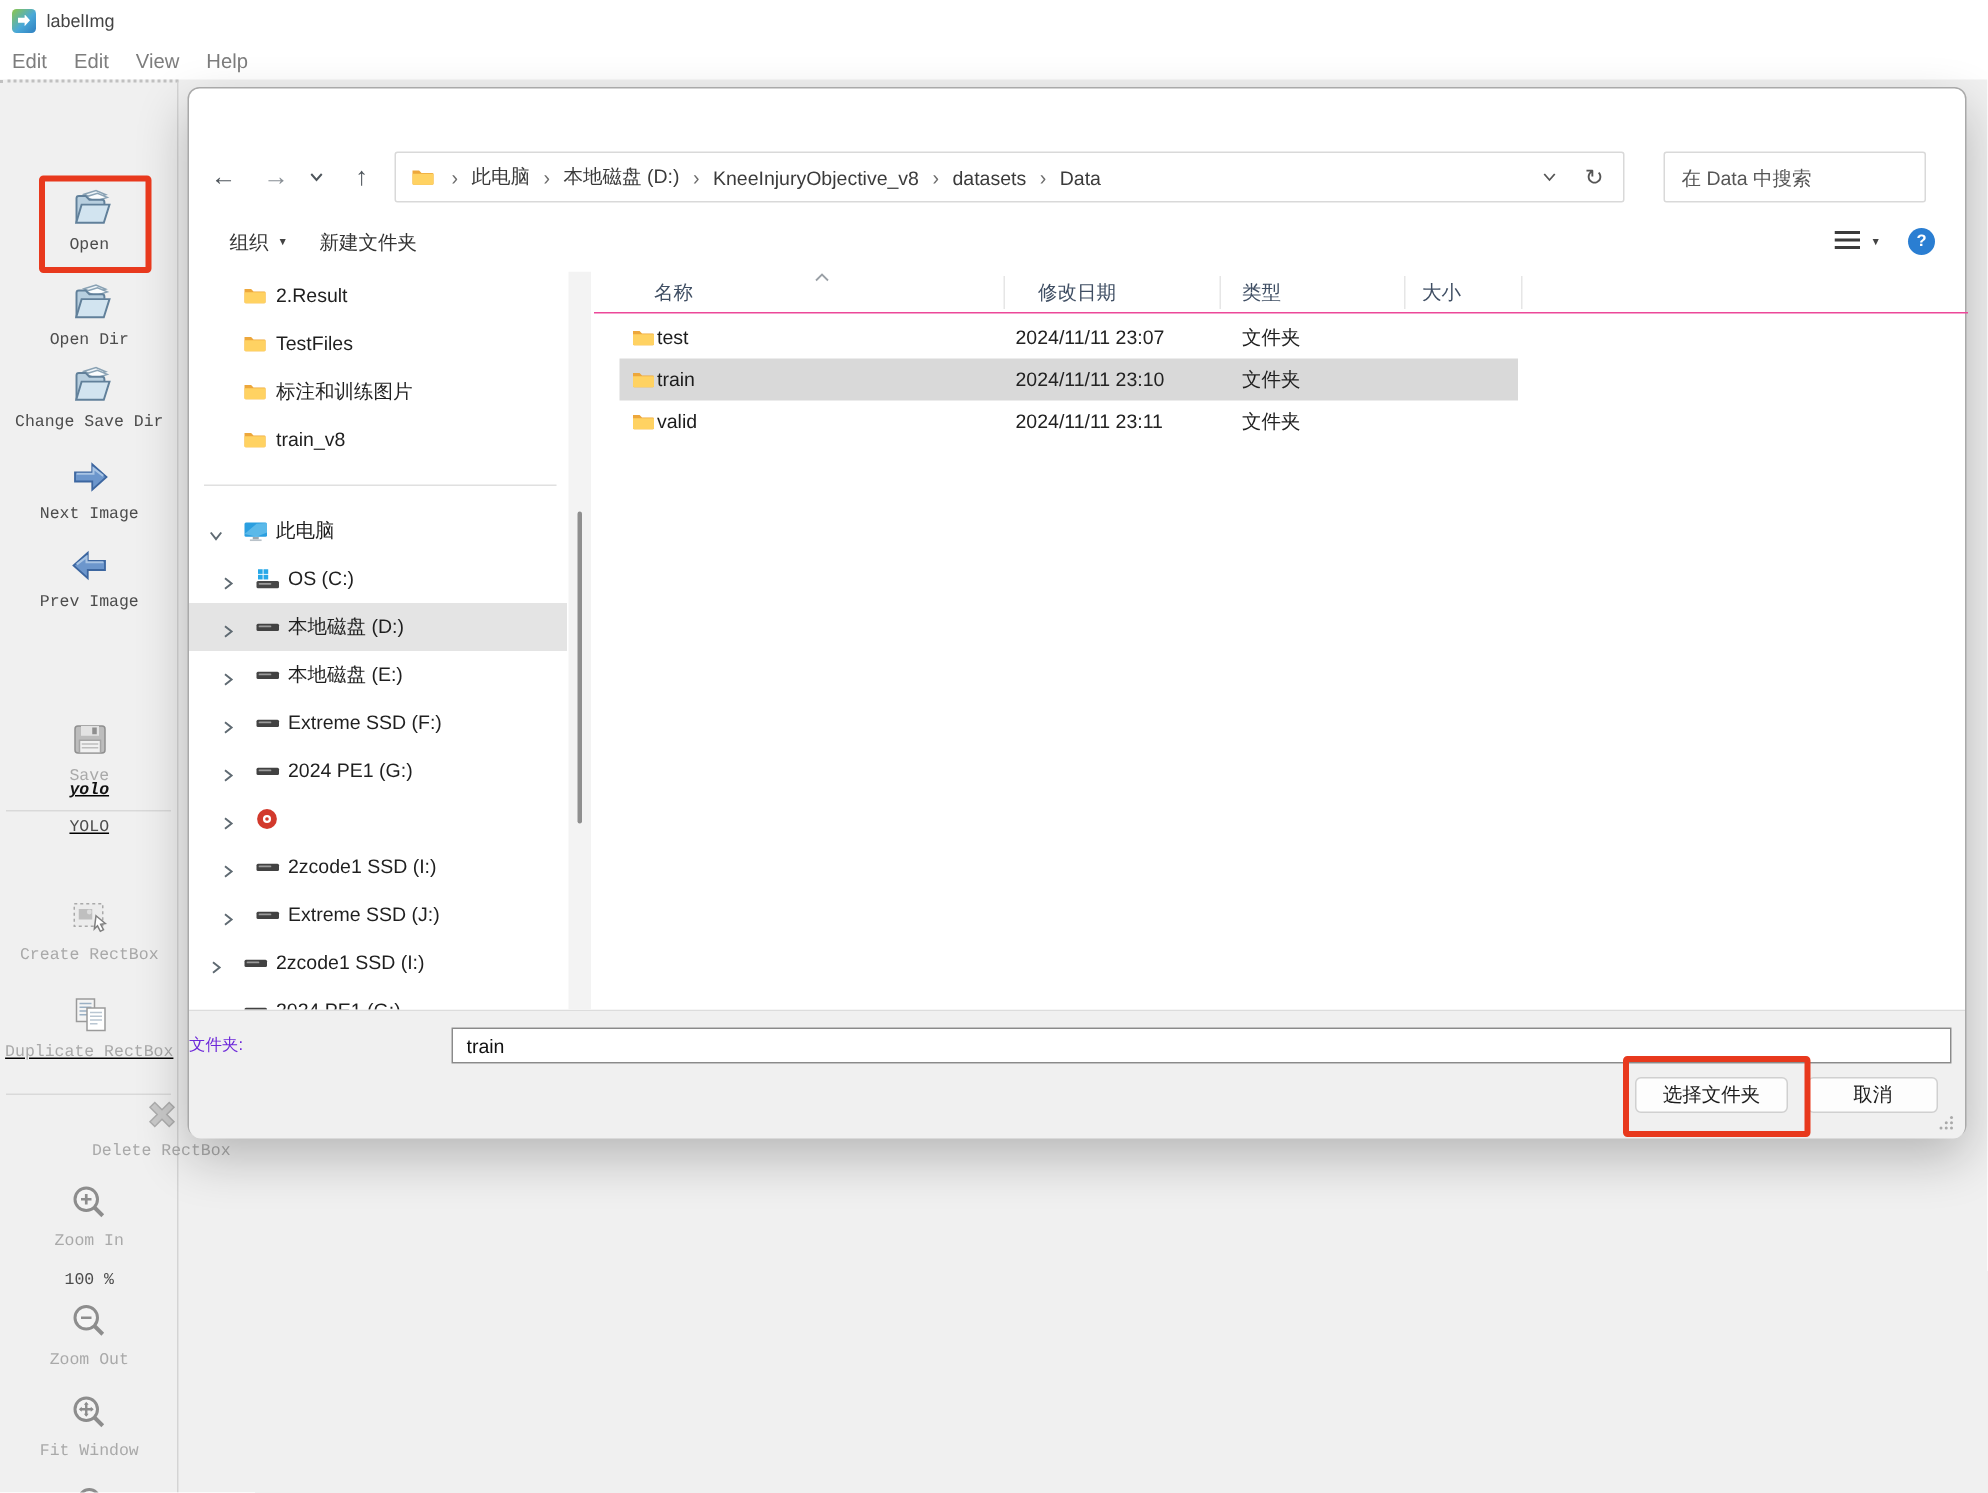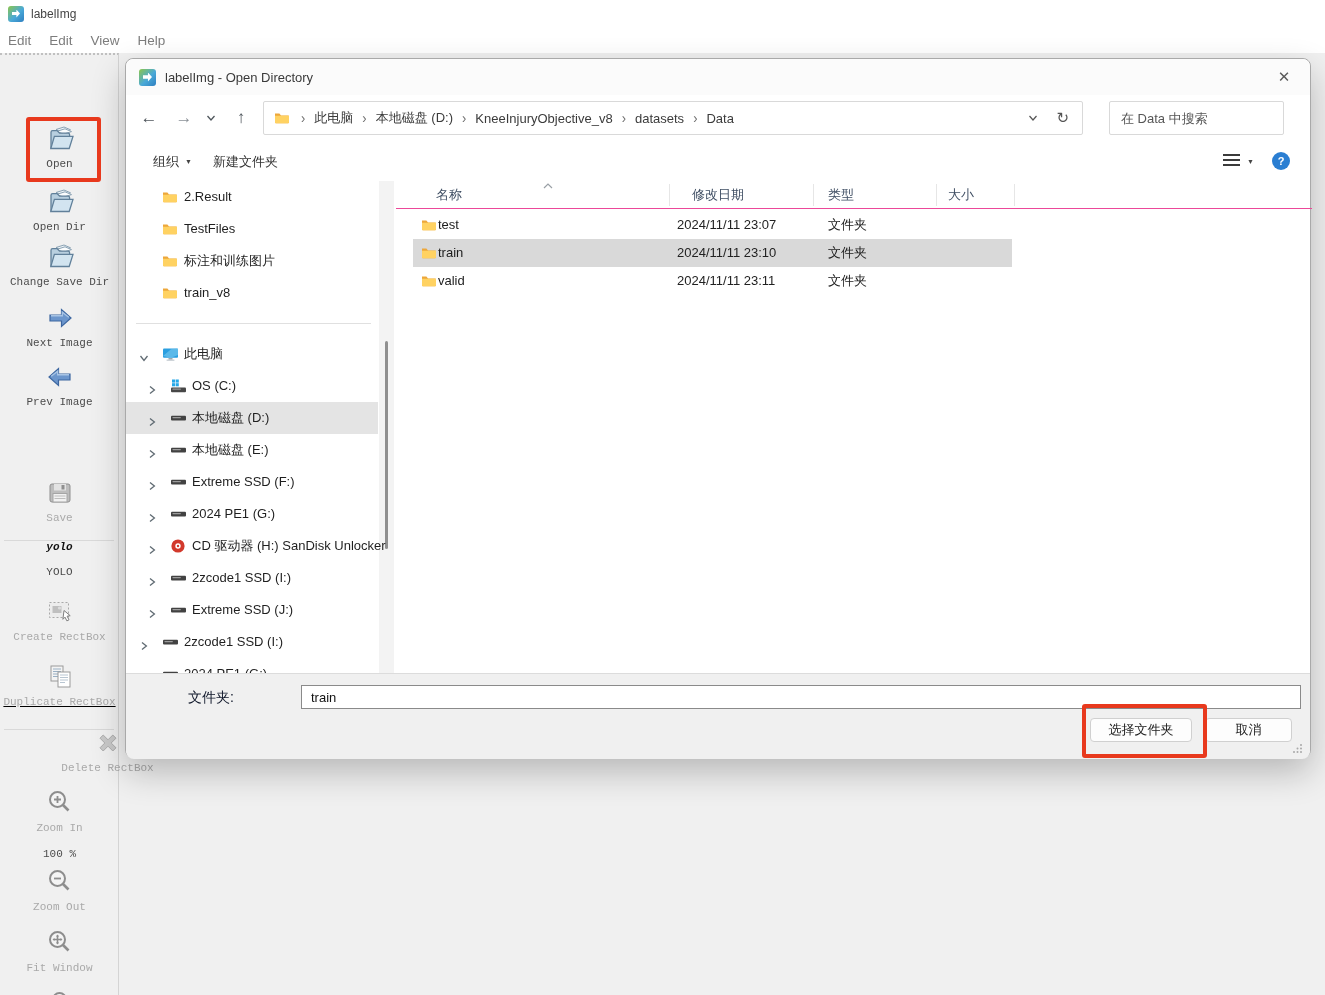--- a/index.html
+++ b/index.html
@@ -77,21 +77,21 @@
   .frow{position:absolute;left:17px;width:599px;height:28px;cursor:default}
   .frow.sel{background:#d9d9d9}
   .frow .ficon{position:absolute;left:8px;top:6px}
   .frow .fname{position:absolute;left:25px;top:0;line-height:28px;font-size:13px;color:#1c1c1c}
   .frow .fdate{position:absolute;left:264px;top:0;line-height:28px;font-size:13px;color:#222}
   .frow .ftype{position:absolute;left:415px;top:0;line-height:28px;font-size:13px;color:#222}
   .frow .fsize{position:absolute;left:535px;top:0;line-height:28px;font-size:13px;color:#222}
   
   .dlg-footer{position:absolute;left:0;top:614px;width:100%;height:86px;background:#f0f0f0;
               border-top:1px solid #dcdcdc;border-radius:0 0 8px 8px;box-sizing:border-box}
-  .folder-label{position:absolute;left:0;top:15px;width:170px;text-align:center;font-size:14px;color:#0f172a}
+  .folder-label{position:absolute;left:0;top:15px;width:170px;text-align:left;font-size:11px;color:#6d28d9}
   .folder-input{position:absolute;left:175px;top:11px;width:989px;height:22px;border:1px solid #8a8a8a;background:#fff;
               font-size:13px;color:#111;padding:0 0 0 9px;outline:none;box-sizing:content-box;font-family:"Liberation Sans",sans-serif}
   .btn{position:absolute;top:44px;height:24px;background:#fdfdfd;border:1px solid #d0d0d0;border-radius:4px;
        font-size:13px;color:#1b1b1b;text-align:center;line-height:22px;box-sizing:border-box;cursor:default}
   .btn-select{left:964px;width:102px}
   .btn-cancel{left:1079px;width:87px}
   .grip{position:absolute;right:7px;bottom:5px}
 </style>
 </head>
 <body>
@@ -171,21 +171,21 @@
           <svg width="32" height="32" viewBox="0 0 32 32">
             <rect x="6" y="7" width="20" height="18" rx="2" fill="#bdbdbd" stroke="#8f8f8f"></rect>
             <rect x="10" y="7" width="12" height="6.5" fill="#e3e3e3"></rect>
             <rect x="17.5" y="8" width="3" height="4.5" fill="#8f8f8f"></rect>
             <rect x="9" y="16.5" width="14" height="8.5" fill="#f1f1f1" stroke="#a5a5a5"></rect>
             <path d="M10.5 19 h11 M10.5 21.5 h11" stroke="#bdbdbd" stroke-width="1"></path>
           </svg>
         </div>
         <div class="sb-label">Save</div>
       </div>
-      <div class="sb-item" style="top: 474px;">
+      <div class="sb-item" style="top: 454px; text-decoration: underline;">
         <div class="sb-icon">
           <span class="yolo-mini">yolo</span>
         </div>
         <div class="sb-label">YOLO</div>
       </div>
       <div class="sb-item disabled" style="top: 539px;">
         <div class="sb-icon">
           <svg width="32" height="32" viewBox="0 0 32 32">
             <rect x="5.5" y="6.5" width="19" height="15" fill="#ececec" stroke="#a9a9a9" stroke-dasharray="2 2"></rect>
             <rect x="8.5" y="10" width="9" height="7" fill="#bfbfbf"></rect>
@@ -258,25 +258,20 @@
             <path d="M20.5 17.5 l5 5" stroke="#8d8d8d" stroke-width="2.6"></path>
           </svg>
         </div>
       </div>
     </div>
 
   <div class="ann" style="left:26px;top:117px;width:67px;height:57px"></div>
 
   <div class="dlg">
 
-    <div class="dlg-titlebar">
-      <span class="dlg-icon"></span>
-      <span class="dlg-title">labelImg - Open Directory</span>
-      <span class="dlg-close">✕</span>
-    </div>
 
     <span class="nav-btn" style="left:10px">←</span>
     <span class="nav-btn" style="left:45px;color:#8a9096">→</span>
     <span class="nav-btn" style="left:76px;width:18px">
       <svg width="10" height="10" viewBox="0 0 10 10">
           <path d="M1.5 3 L5 7 L8.5 3" fill="none" stroke="#4f565c" stroke-width="1.3"></path>
         </svg>
     </span>
     <span class="nav-btn" style="left:102px">↑</span>
 
@@ -438,21 +433,20 @@
         </div>
         <div class="trow" style="top: 349px;">
           <span class="chev" style="left:21px"><svg width="10" height="10" viewBox="0 0 10 10">
               <path d="M3 1.5 L7.4 5 L3 8.5" fill="none" stroke="#5f6a72" stroke-width="1.3"></path>
             </svg></span>
           <span class="ticon" style="left:44px"><svg width="16" height="16" viewBox="0 0 16 16">
               <circle cx="8" cy="8" r="6.6" fill="#d2392c"></circle>
               <circle cx="8" cy="8" r="2.7" fill="#fff"></circle>
               <circle cx="8" cy="8" r="1.2" fill="#d2392c"></circle>
             </svg></span>
-          <span class="tlabel" style="left:66px">CD 驱动器 (H:) SanDisk Unlocker</span>
         </div>
         <div class="trow" style="top: 381px;">
           <span class="chev" style="left:21px"><svg width="10" height="10" viewBox="0 0 10 10">
               <path d="M3 1.5 L7.4 5 L3 8.5" fill="none" stroke="#5f6a72" stroke-width="1.3"></path>
             </svg></span>
           <span class="ticon" style="left:44px"><svg width="17" height="16" viewBox="0 0 17 16">
               <rect x="1" y="5.8" width="15" height="4.8" rx="1" fill="#424242"></rect>
               <rect x="2.4" y="7" width="8.5" height="1.2" rx=".6" fill="#9b9b9b"></rect>
             </svg></span>
           <span class="tlabel" style="left:66px">2zcode1 SSD (I:)</span>

